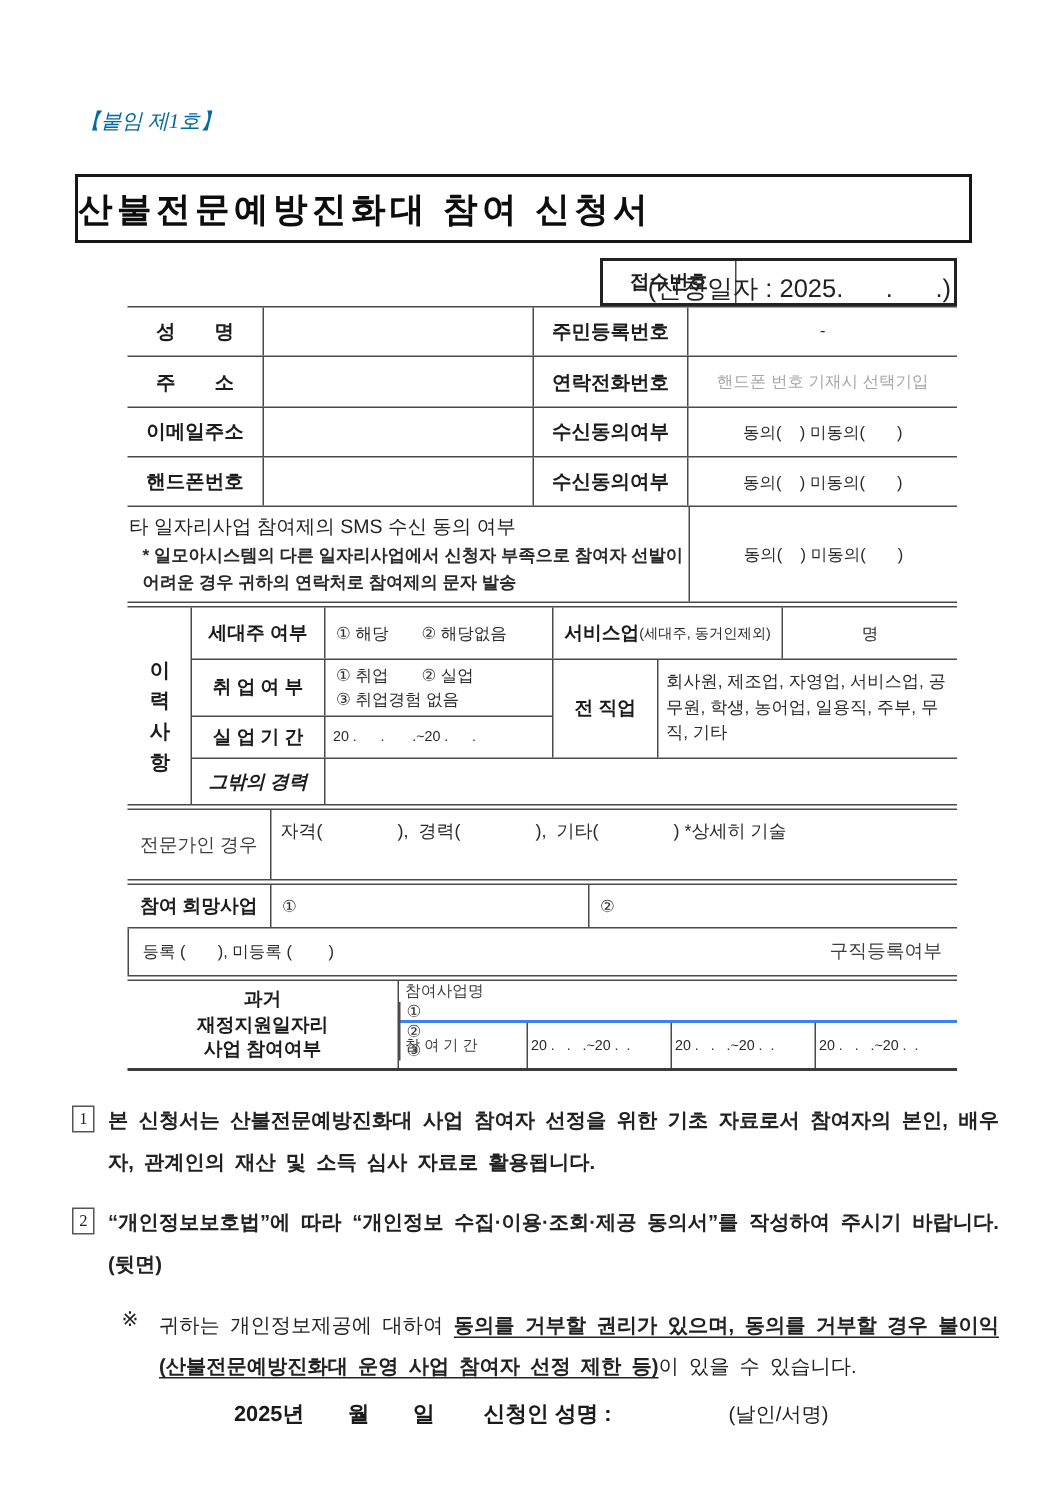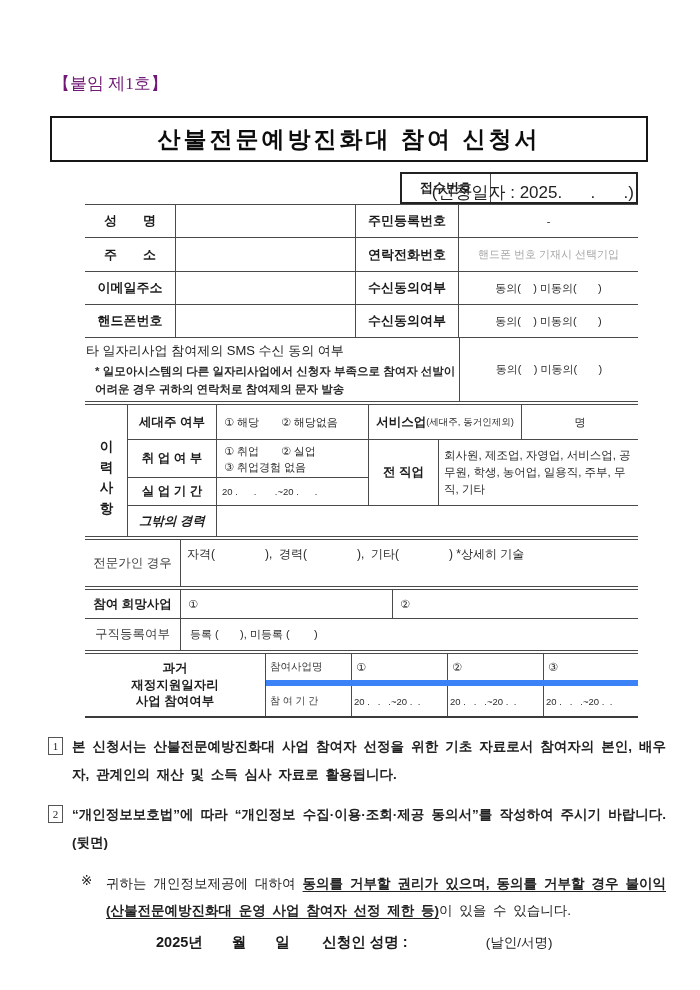--- a/index.html
+++ b/index.html
@@ -1,23 +1,23 @@
 <!DOCTYPE html>
 <html><head>
 <meta charset="utf-8">
 <style>
   html,body{margin:0;padding:0;background:#ffffff;}
   .page{position:relative;width:700px;height:990px;background:#fff;overflow:hidden;
         font-family:"Liberation Sans","DejaVu Sans",sans-serif;color:#1a1a1a;}
   .pre{white-space:pre-wrap;}
   
-  .attach{position:absolute;left:53px;top:72px;font-size:17px;
-          font-family:"Liberation Serif","DejaVu Serif",serif;color:#701a75;}
+  .attach{position:absolute;left:53px;top:72px;font-size:14px;
+          font-family:"Liberation Serif","DejaVu Serif",serif;color:#0369a1;font-style:italic;}
   .titlebox{position:absolute;left:50px;top:116px;width:594px;height:42px;
-            border:2px solid #161616;display:flex;align-items:center;justify-content:center;}
+            border:2px solid #161616;display:flex;align-items:center;justify-content:flex-start;}
   .titlebox .t{font-size:23px;font-weight:bold;letter-spacing:3px;color:#0d0d0d;}
   
   .tbl{position:absolute;left:85px;top:172px;width:553px;}
   .r{display:flex;align-items:stretch;border-bottom:1px solid #4a4a4a;box-sizing:border-box;justify-content:flex-end;}
   .cell{display:flex;align-items:center;box-sizing:border-box;}
   .ctr{justify-content:center;text-align:center;}
   .lbl{font-weight:bold;font-size:13px;color:#1c1c1c;}
   .lbl2{font-weight:bold;font-size:12.5px;color:#1c1c1c;}
   .soft{font-weight:normal;color:#3d3d3d;font-size:12.5px;}
   .bl{border-left:1px solid #4a4a4a;}
@@ -159,35 +159,35 @@
     </div>
     <div class="dline"></div>
 
     <div class="r" style="height:29px;">
       <div class="cell ctr lbl2" style="width:95px;">참여 희망사업</div>
       <div class="cell bl small" style="width:212px;padding-left:7px;">①</div>
       <div class="cell bl small" style="flex:1;padding-left:7px;">②</div>
     </div>
 
     <div class="r" style="height:31px;border-bottom:none;">
+      <div class="cell bl small pre" style="flex:1;padding-left:9px;">등록 (       ), 미등록 (        )</div>
       <div class="cell ctr soft" style="width:95px;">구직등록여부</div>
-      <div class="cell bl small pre" style="flex:1;padding-left:9px;">등록 (       ), 미등록 (        )</div>
     </div>
     <div class="dline"></div>
 
     <div style="display:flex;border-bottom:2px solid #3b3b3b;">
       <div class="cell ctr" style="width:180px;">
         <div style="font-weight:bold;font-size:12.5px;line-height:1.35;text-align:center;color:#1c1c1c;">
           <div>과거</div>
           <div>재정지원일자리</div>
           <div>사업 참여여부</div>
         </div>
       </div>
       <div style="flex:1;border-left:1px solid #4a4a4a;display:flex;flex-direction:column;">
-        <div style="display:flex;height:26px;border-bottom:6px solid #3b82f6;">
+        <div style="display:flex;height:26px;border-bottom:2px solid #3b82f6;flex-direction:column;">
           <div class="cell soft" style="width:85px;font-size:10.5px;padding-left:4px;">참여사업명</div>
           <div class="cell bl small" style="width:96px;padding-left:4px;">①</div>
           <div class="cell bl small" style="width:96px;padding-left:4px;">②</div>
           <div class="cell bl small" style="flex:1;padding-left:4px;">③</div>
         </div>
         <div style="display:flex;height:30px;">
           <div class="cell soft" style="width:85px;font-size:10px;padding-left:4px;">참 여 기 간</div>
           <div class="cell bl tiny pre" style="width:96px;padding-left:2px;">20 .   .   .~20 .  .</div>
           <div class="cell bl tiny pre" style="width:96px;padding-left:2px;">20 .   .   .~20 .  .</div>
           <div class="cell bl tiny pre" style="flex:1;padding-left:2px;">20 .   .   .~20 .  .</div>

